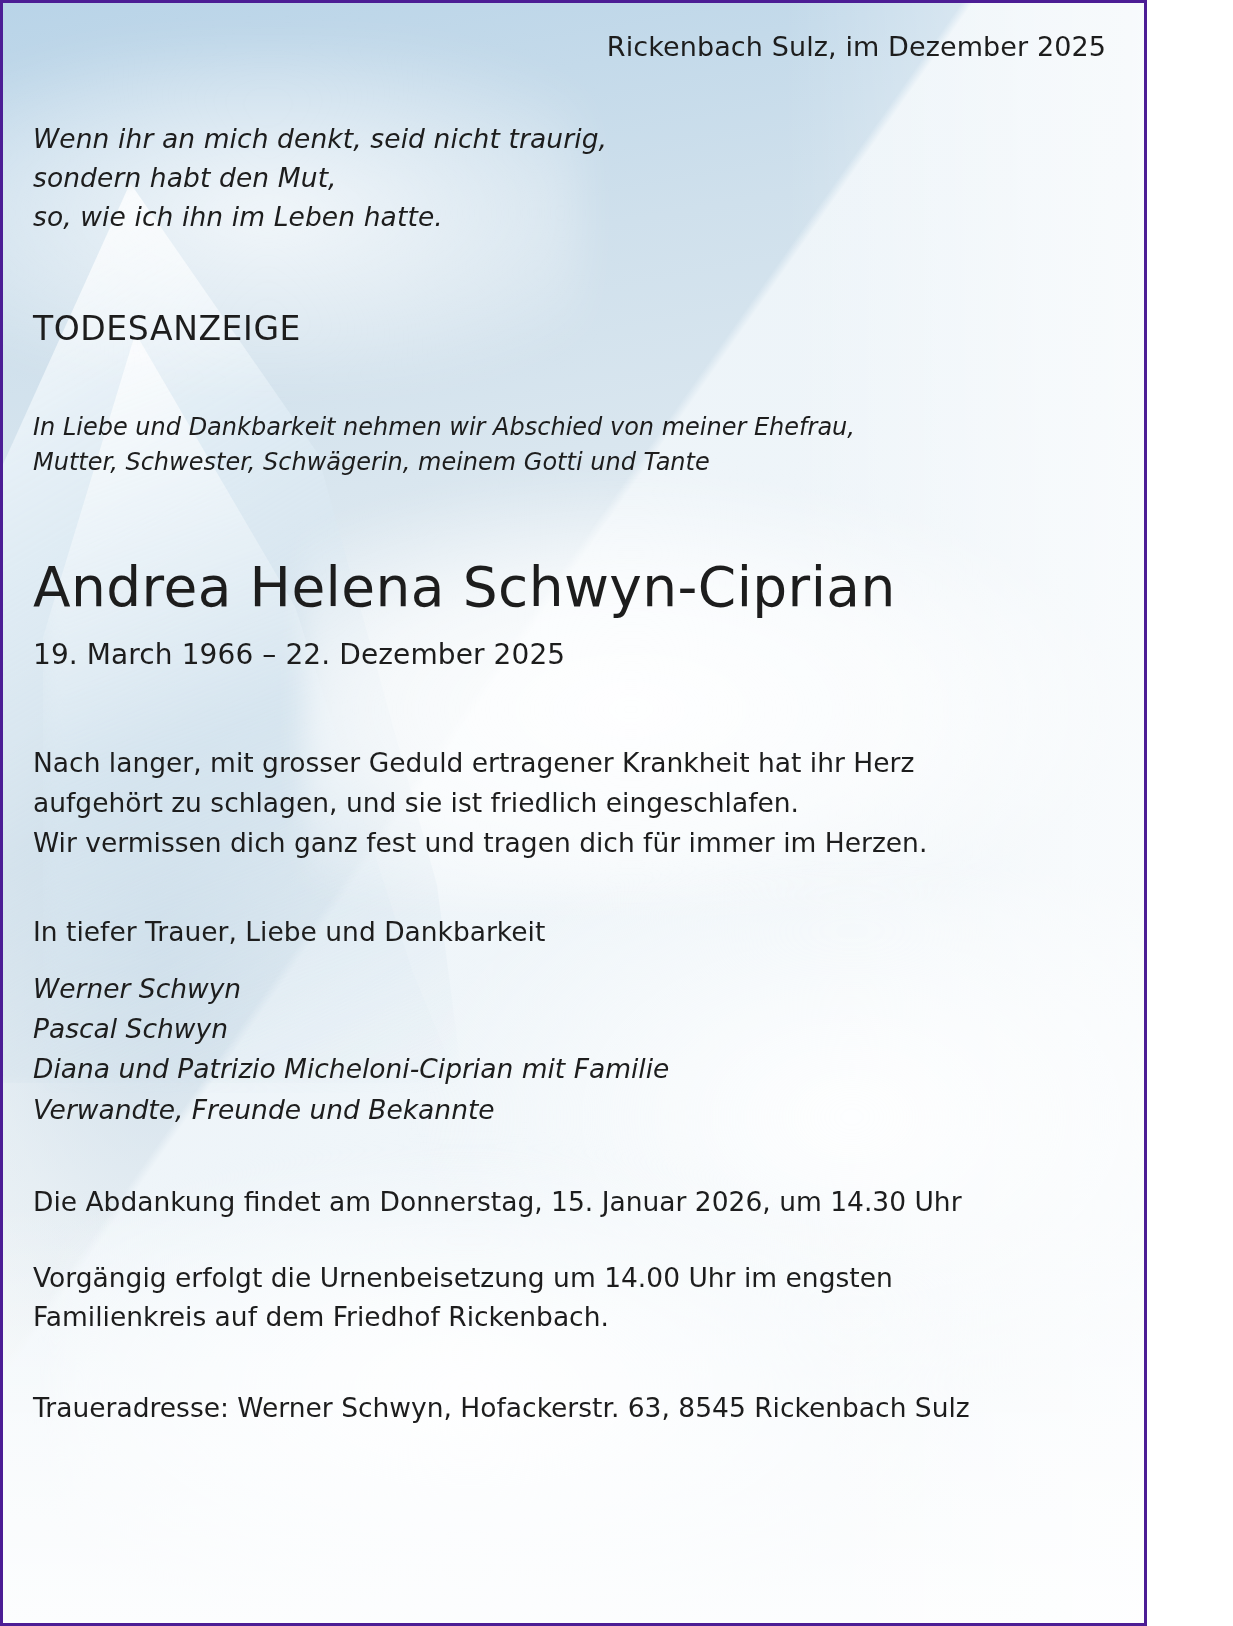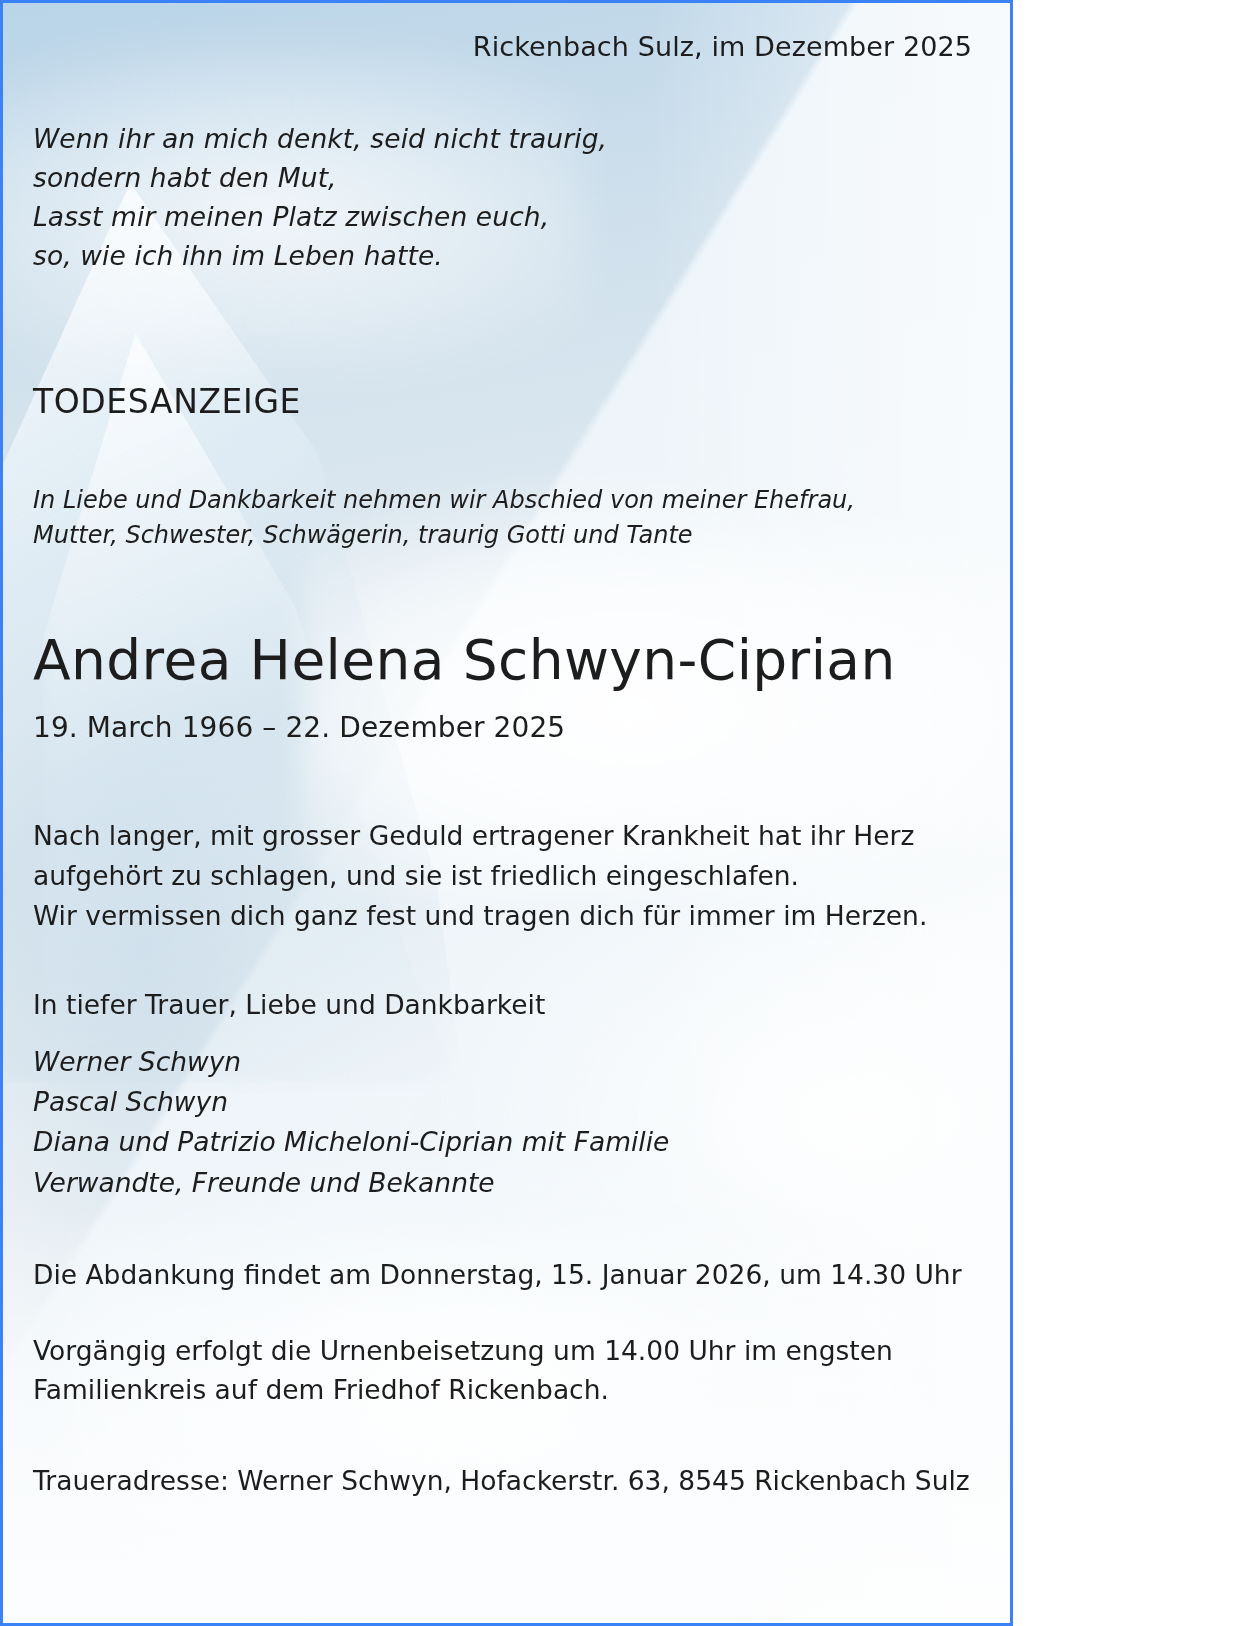--- a/index.html
+++ b/index.html
@@ -9,24 +9,24 @@
   body {
     width: 1233px;
     height: 1626px;
     font-family: "DejaVu Sans", sans-serif;
     background: #ffffff;
     overflow: hidden;
   }
 
   .obituary {
     position: relative;
-    width: 1013px;
+    width: 1147px;
     height: 1626px;
     box-sizing: border-box;
-    border: 3px solid #3b82f6;
+    border: 3px solid #4c1d95;
     overflow: hidden;
     background: #ef4444;
   }
 
   
   .bg-layer {
     position: absolute;
     inset: 0;
     pointer-events: none;
   }
@@ -128,21 +128,21 @@
   .poem {
     margin-top: 58px;
     font-style: italic;
     font-size: 26.5px;
     line-height: 1.47;
     letter-spacing: 0.1px;
   }
   .poem div { white-space: nowrap; }
 
   .heading {
-    margin-top: 106px;
+    margin-top: 72px;
     font-size: 33px;
     letter-spacing: 0.6px;
   }
 
   .intro {
     margin-top: 62px;
     font-size: 24px;
     line-height: 1.45;
     font-style: italic;
   }
@@ -213,29 +213,28 @@
   <div class="bg-haze-bottom"></div>
   <div class="bg-haze-right"></div>
 
   <div class="content">
 
     <div class="place-date">Rickenbach Sulz, im Dezember 2025</div>
 
     <div class="poem">
       <div>Wenn ihr an mich denkt, seid nicht traurig,</div>
       <div>sondern habt den Mut,</div>
-      <div>Lasst mir meinen Platz zwischen euch,</div>
       <div>so, wie ich ihn im Leben hatte.</div>
     </div>
 
     <div class="heading">TODESANZEIGE</div>
 
     <div class="intro">
       <div>In Liebe und Dankbarkeit nehmen wir Abschied von meiner Ehefrau,</div>
-      <div>Mutter, Schwester, Schwägerin, traurig Gotti und Tante</div>
+      <div>Mutter, Schwester, Schwägerin, meinem Gotti und Tante</div>
     </div>
 
     <div class="name">Andrea Helena Schwyn-Ciprian</div>
 
     <div class="dates">19. March 1966 – 22. Dezember 2025</div>
 
     <div class="body-text">
       <div>Nach langer, mit grosser Geduld ertragener Krankheit hat ihr Herz</div>
       <div>aufgehört zu schlagen, und sie ist friedlich eingeschlafen.</div>
       <div>Wir vermissen dich ganz fest und tragen dich für immer im Herzen.</div>

